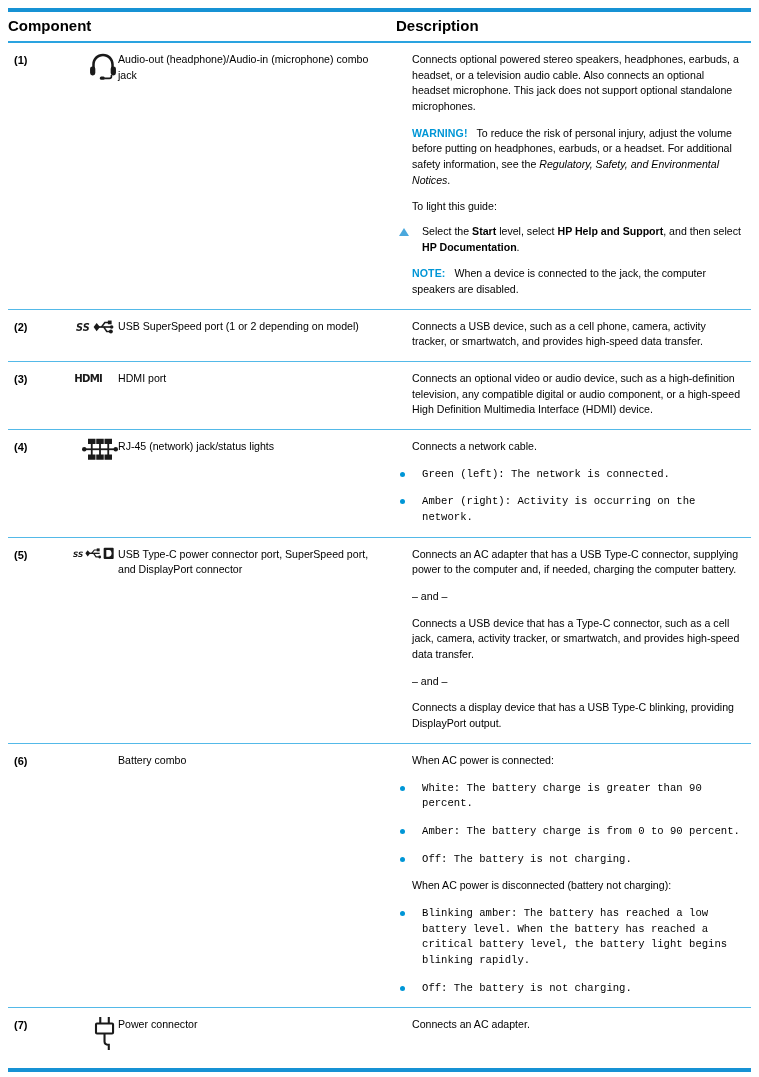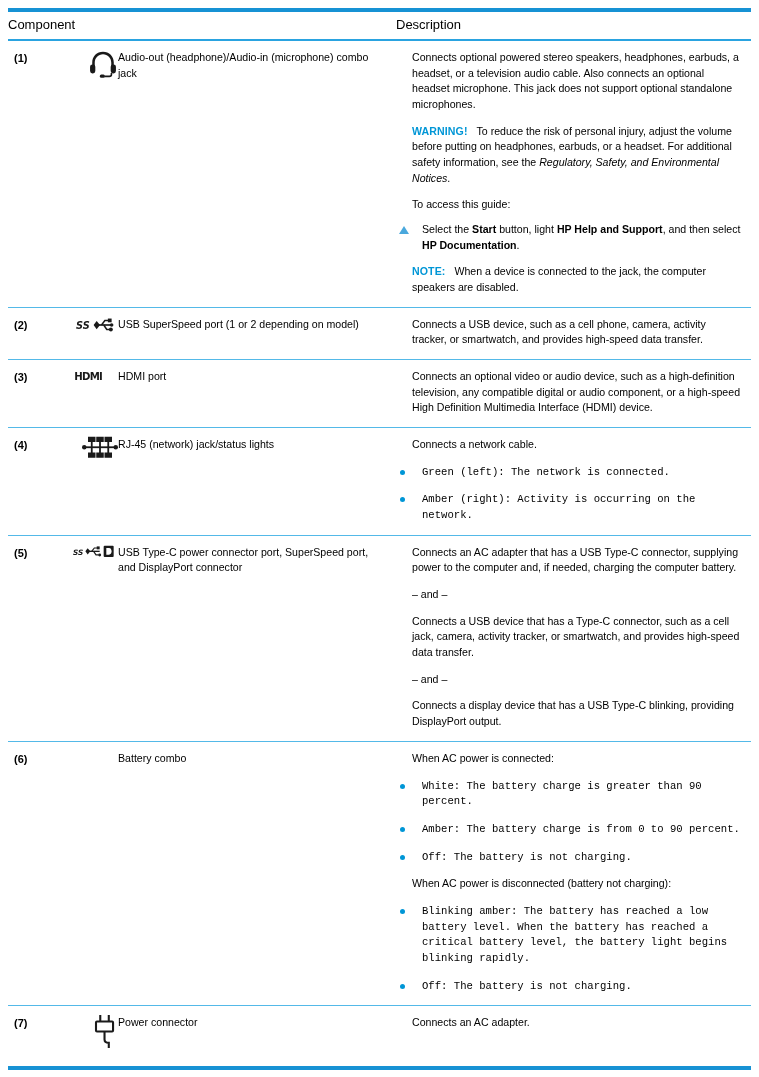--- a/index.html
+++ b/index.html
@@ -29,22 +29,22 @@
     margin-top: 8px;
   }
   .ctable col.c-num   { width: 48px; }
   .ctable col.c-icon  { width: 62px; }
   .ctable col.c-name  { width: 278px; }
   .ctable col.c-desc  { width: 355px; }
 
   
   thead th {
     text-align: left;
-    font-size: 13px;
-    font-weight: normal;
+    font-size: 15px;
+    font-weight: bold;
     color: #000;
     padding: 5px 0 7px 0;
     vertical-align: bottom;
     border-top: 4px solid #1792d4;
     border-bottom: 2.5px solid #2aa3e0;
   }
   thead th.sp { border-top-color: #1792d4; }
   .hdr-label { display: block; }
 
   
@@ -172,23 +172,23 @@
               <rect x="24.2" y="16.4" width="5.6" height="9.6" rx="2.6" fill="#1a1a1a"></rect>
               <path d="M25 25.5 L25 27.2 C25 28.4 24 29.2 22.8 29.2 L17.5 29.2" fill="none" stroke="#1a1a1a" stroke-width="1.7"></path>
               <rect x="12.6" y="27.2" width="5.4" height="3.4" rx="1.6" fill="#1a1a1a"></rect>
             </svg>
           </span>
         </td>
         <td class="name">Audio-out (headphone)/Audio-in (microphone) combo jack</td>
         <td class="desc">
           <p class="blk">Connects optional powered stereo speakers, headphones, earbuds, a headset, or a television audio cable. Also connects an optional headset microphone. This jack does not support optional standalone microphones.</p>
           <p class="blk"><span class="lead">WARNING!</span><span class="lead-gap"></span><span>To reduce the risk of personal injury, adjust the volume before putting on headphones, earbuds, or a headset. For additional safety information, see the </span><span class="i">Regulatory, Safety, and Environmental Notices</span><span>.</span></p>
-          <p class="blk tight">To access this guide:</p>
+          <p class="blk tight">To light this guide:</p>
           <ul class="tri">
-            <li><span>Select the </span><span class="b">Start</span><span> button, light </span><span class="b">HP Help and Support</span><span>, and then select </span><span class="b">HP Documentation</span><span>.</span></li>
+            <li><span>Select the </span><span class="b">Start</span><span> level, select </span><span class="b">HP Help and Support</span><span>, and then select </span><span class="b">HP Documentation</span><span>.</span></li>
           </ul>
           <p class="blk"><span class="lead">NOTE:</span><span class="lead-gap"></span><span>When a device is connected to the jack, the computer speakers are disabled.</span></p>
         </td>
       </tr>
 
       <tr>
         <td class="num">(2)</td>
         <td class="icon">
           <span class="ico">
             <svg width="42" height="18" viewBox="0 0 56 24">

